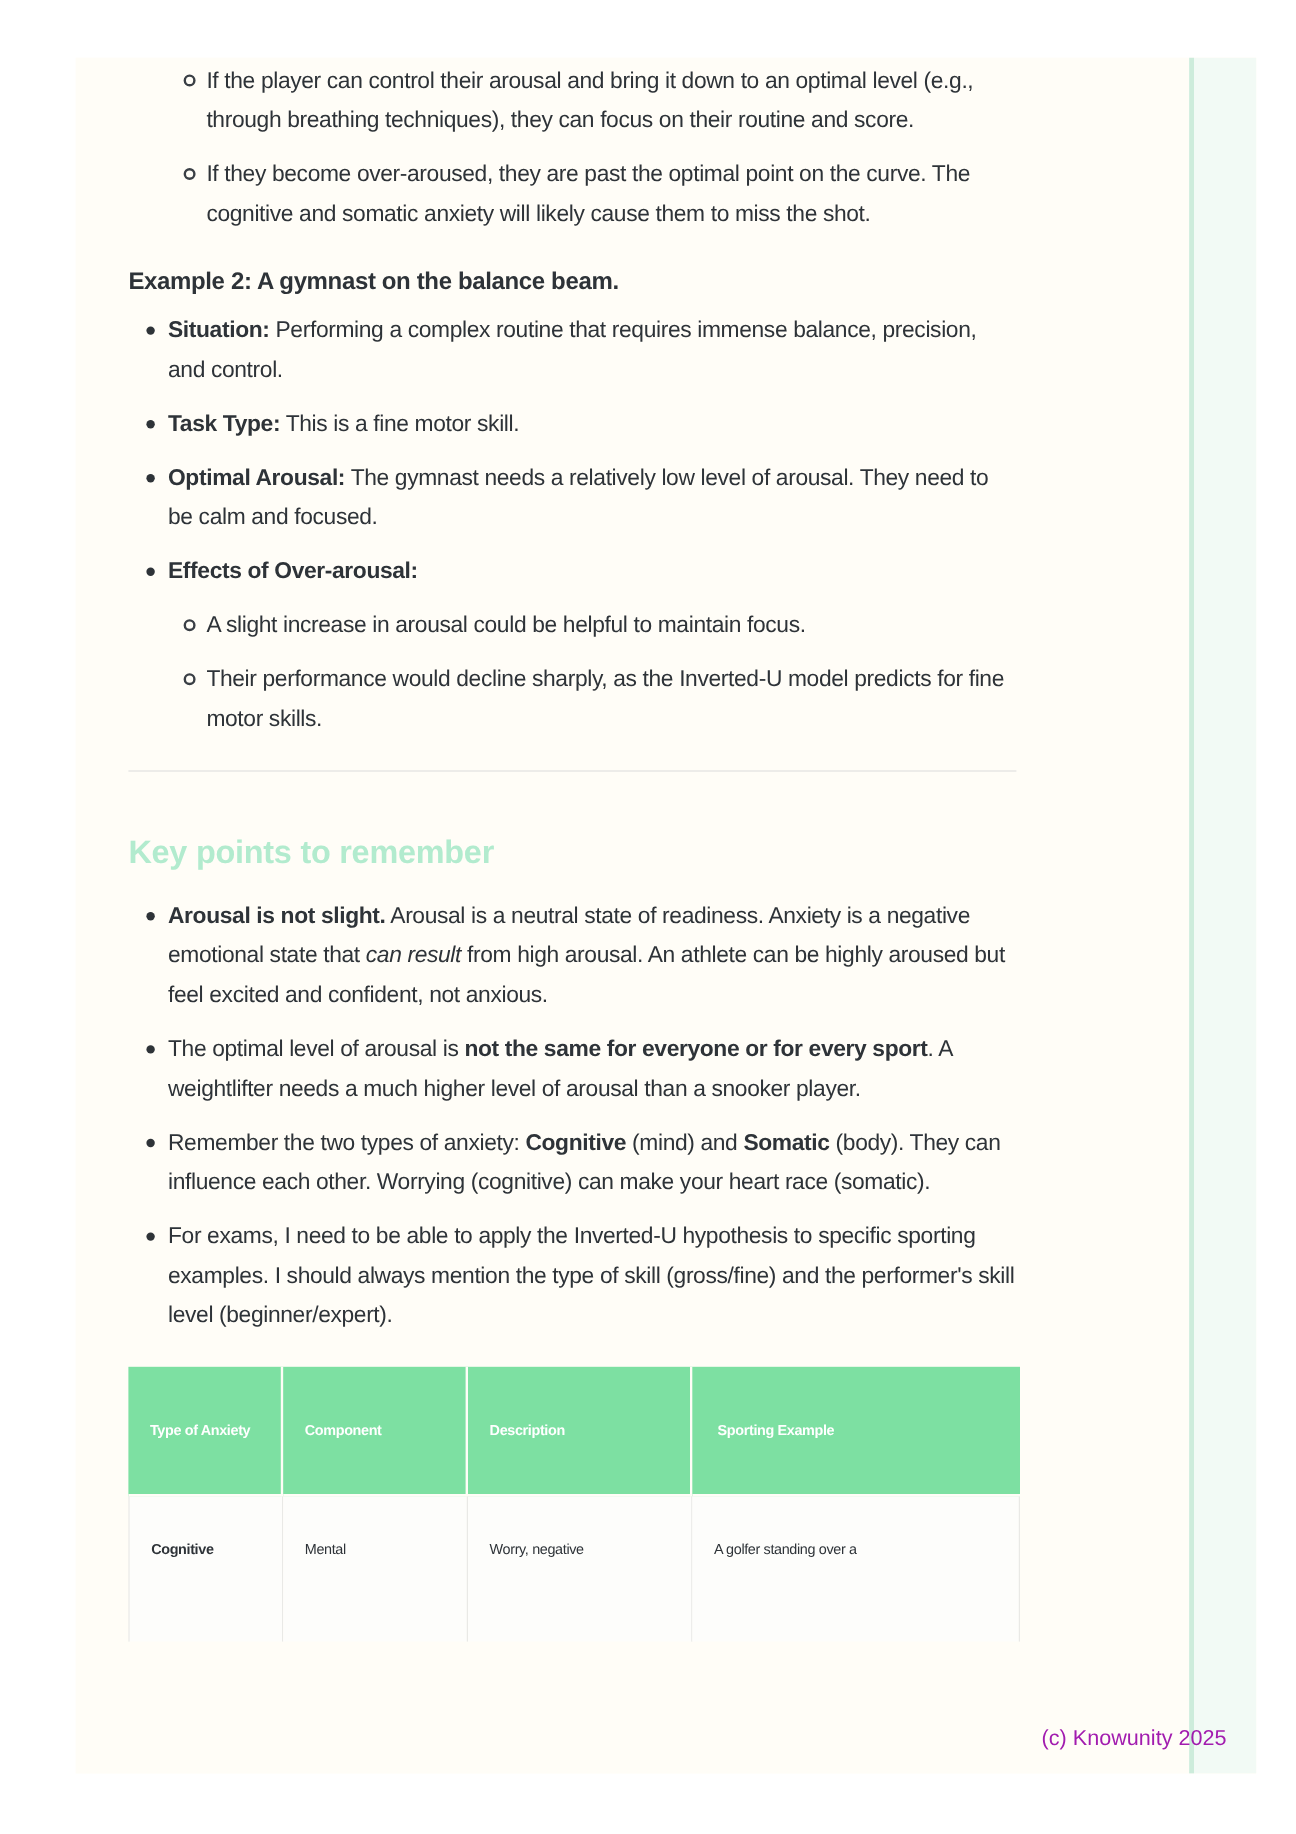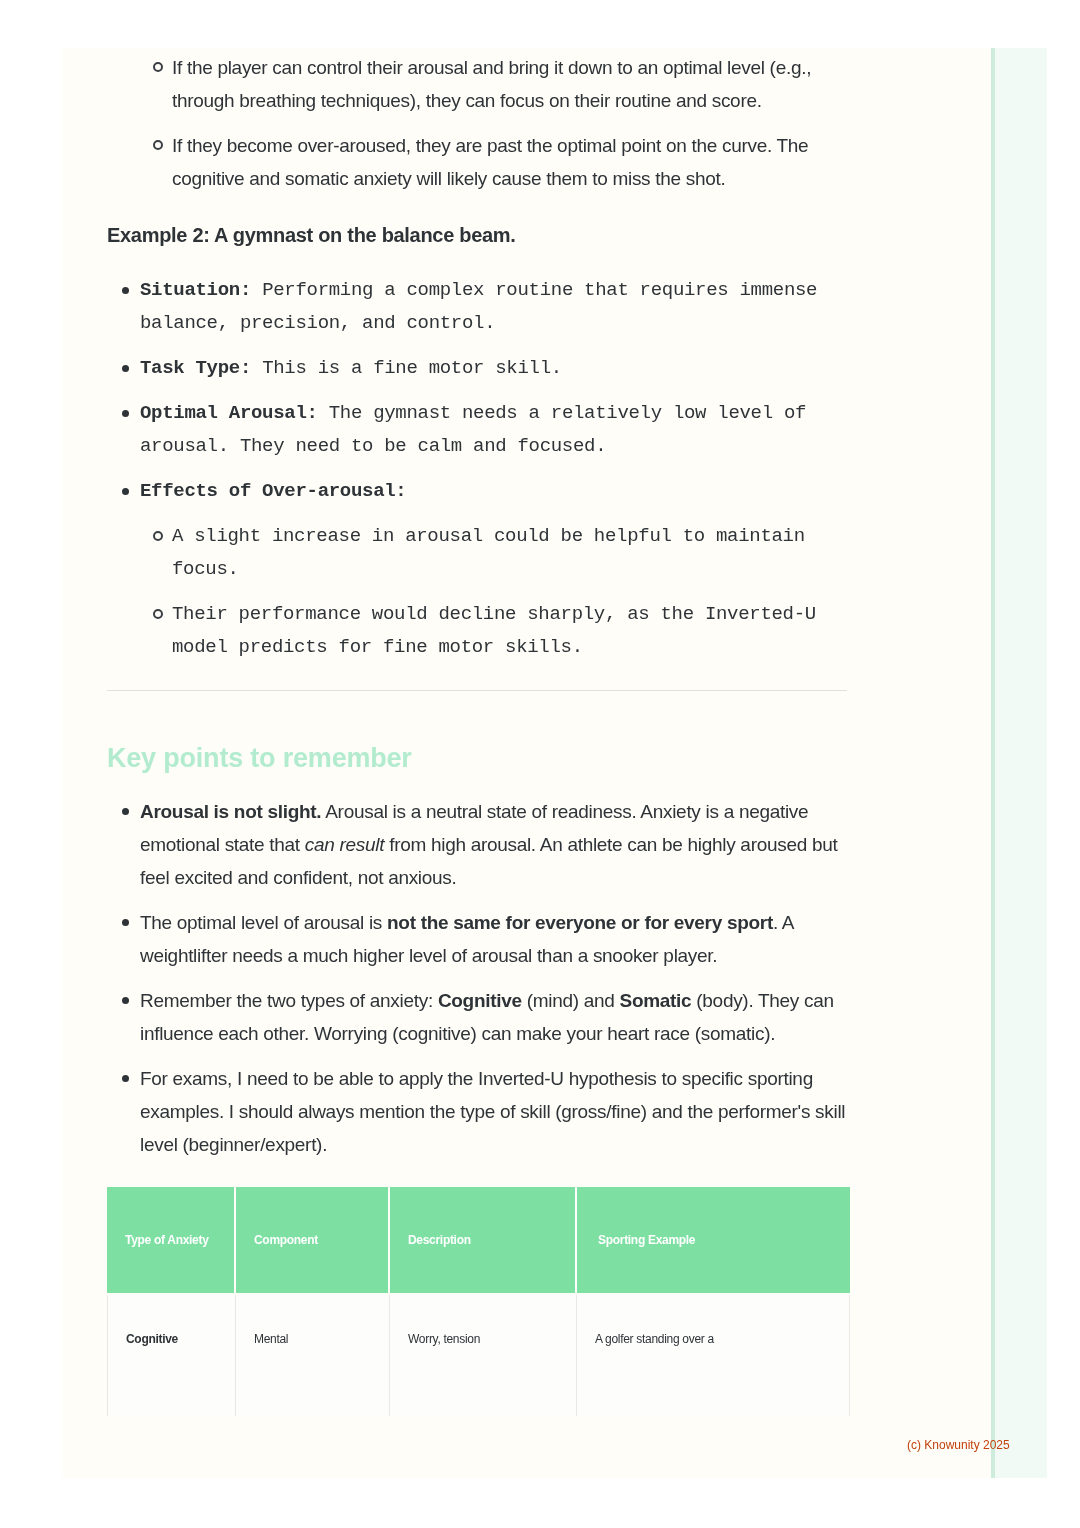--- a/index.html
+++ b/index.html
@@ -29,21 +29,21 @@
     background:#2e3338;margin:13px 11px 0 15px;
   }
   .circ{
     flex:none;width:6px;height:6px;border-radius:50%;
     background:transparent;border:2px solid #3a3f45;margin:11px 9px 0 46px;
   }
   .intro{margin-top:3px;}
   .example-heading{
     margin-top:26px;font-size:20px;line-height:28px;font-weight:bold;
   }
-  .example-list{margin-top:25px;font-family:Liberation Mono, monospace;}
+  .example-list{margin-top:10px;}
   .sub-list{margin-top:0;}
   .divider{border:none;border-top:1px solid #e1e1e0;margin:26px 0 0 0;width:740px;}
   .key-heading{
     margin-top:48px;font-size:27px;line-height:38px;font-weight:bold;
     color:#b2ebce;letter-spacing:-0.2px;
   }
   .key-list{margin-top:18px;}
   .notes-table{
     margin-top:26px;border-collapse:separate;border-spacing:0;
     table-layout:fixed;width:743px;font-size:12px;letter-spacing:-0.3px;
@@ -59,22 +59,22 @@
     border-right:2px solid #fffdf7;border-bottom:2px solid #fffdf7;
   }
   .notes-table th:last-child{border-right:none;padding-left:21px;}
   .notes-table td{
     background:#fdfdfb;vertical-align:top;line-height:33px;
     padding:28px 14px 60px 18px;box-sizing:border-box;
     border-right:1px solid #e9e9e6;
   }
   .notes-table td:first-child{border-left:1px solid #e9e9e6;}
   .footer-note{
-    position:absolute;left:907px;top:1438px;z-index:2;
-    font-size:12px;color:#c2410c;letter-spacing:0;
+    position:absolute;left:868px;top:1438px;z-index:2;
+    font-size:18px;color:#a21caf;letter-spacing:0;
   }
 </style>
 </head>
 <body>
 
 <div class="page">
   <div class="edge-band"></div>
 
   <div class="content">
 
@@ -155,21 +155,21 @@
           <th>Type of Anxiety</th>
           <th>Component</th>
           <th>Description</th>
           <th>Sporting Example</th>
         </tr>
       </thead>
       <tbody>
         <tr>
           <td class="b">Cognitive</td>
           <td>Mental</td>
-          <td>Worry, tension</td>
+          <td>Worry, negative</td>
           <td>A golfer standing over a</td>
         </tr>
       </tbody>
     </table>
 
   </div>
 </div>
 
 <div class="footer-note">(c) Knowunity 2025</div>
 

